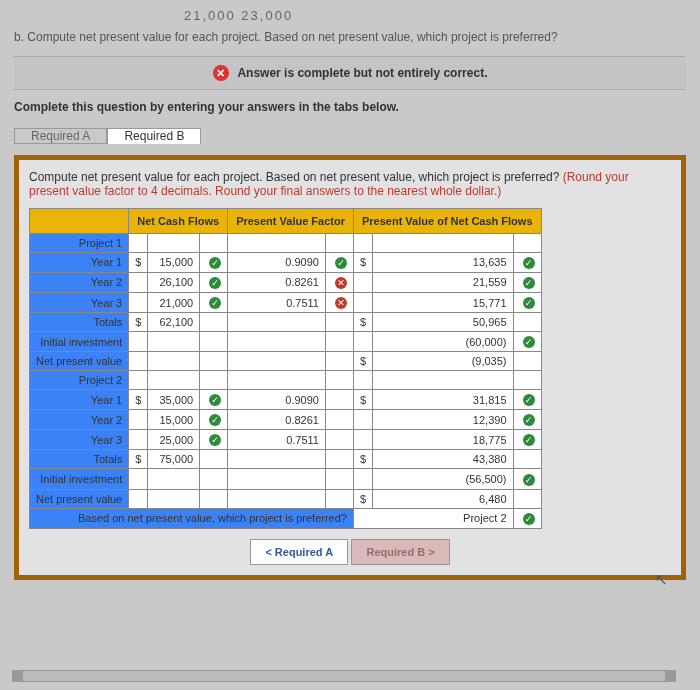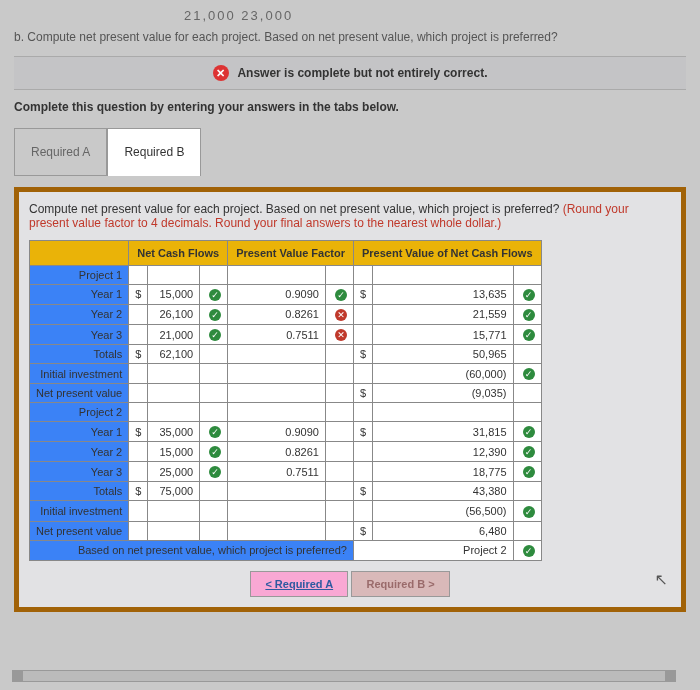--- a/index.html
+++ b/index.html
@@ -23,21 +23,21 @@
   background: #c4c4c6; padding: 8px 0; text-align:center; font-weight:bold;
   border-top:1px solid #aaa; border-bottom:1px solid #aaa; margin-bottom:10px;
 }
 .status-x {
   display:inline-block; width:16px; height:16px; border-radius:50%;
   background:#d33; color:#fff; font-size:11px; line-height:16px; margin-right:6px;
 }
 .instr { font-weight:bold; margin: 10px 0 14px 0; }
 .tabs { display:flex; gap:0; margin-bottom:12px; }
 .tab {
-  padding:16px 16px; background:#c9c9c9; color:#666; border:1px solid #999;
+  padding:0 16px; background:#c9c9c9; color:#666; border:1px solid #999;
   font-size:12px; cursor:pointer;
 }
 .tab.active { background:#fff; color:#333; border-bottom:none; position:relative; z-index:2; }
 .tabbody {
   background:#e2e2e4; padding:10px; border:5px solid #a16207; margin-top:-1px;
 }
 .prompt { color:#333; }
 .hint { color:#c0392b; }
 table.calc {
   border-collapse:collapse; margin-top:10px; background:#fff;
@@ -53,21 +53,21 @@
   font-size:9px; line-height:12px; text-align:center; color:#fff; margin-left:3px;
   vertical-align:middle;
 }
 .ok { background:#2e8b3e; }
 .bad { background:#c0392b; }
 .navbtns { margin-top:10px; text-align:center; }
 .navbtn {
   display:inline-block; padding:6px 14px; font-size:11px; font-weight:bold;
   border:1px solid #999; background:#dcdcdc; cursor:pointer;
 }
-.navbtn.reqa { background:#f9a8d4; color:#2d5aa0;text-decoration:underline; }
+.navbtn.reqa { background:#ffffff; color:#2d5aa0; }
 .navbtn.reqb { background:#d9b9b9; color:#9a6b6b; }
 .scrollh {
   position:absolute; bottom:8px; left:12px; right:24px; height:12px;
   background:#bbb; border:1px solid #999;
 }
 .scrollh .thumbL { position:absolute; left:0; width:10px; height:10px; background:#999; }
 .scrollh .thumbR { position:absolute; right:0; width:10px; height:10px; background:#999; }
 .cursor-icon { position:absolute; right:32px; top:570px; font-size:16px; color:#555; }
 </style>
 </head>

